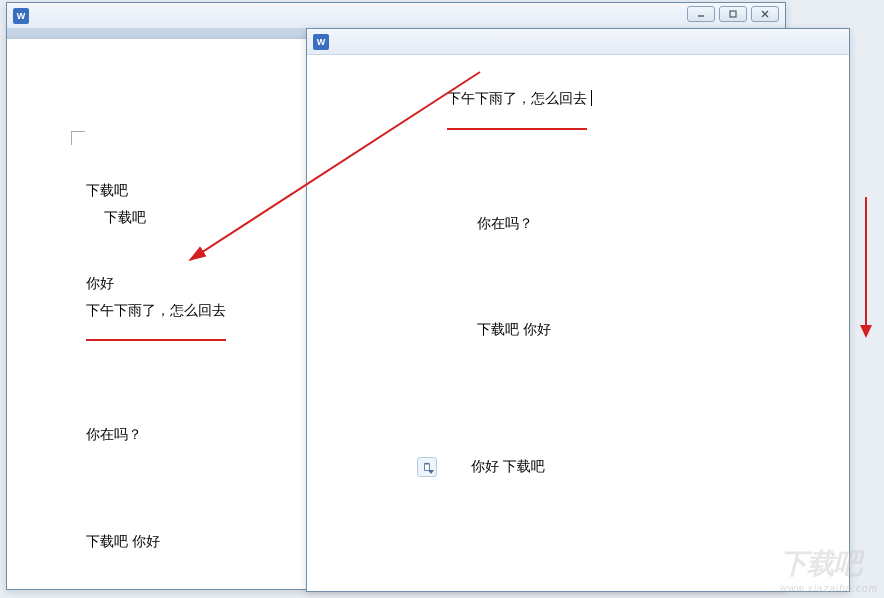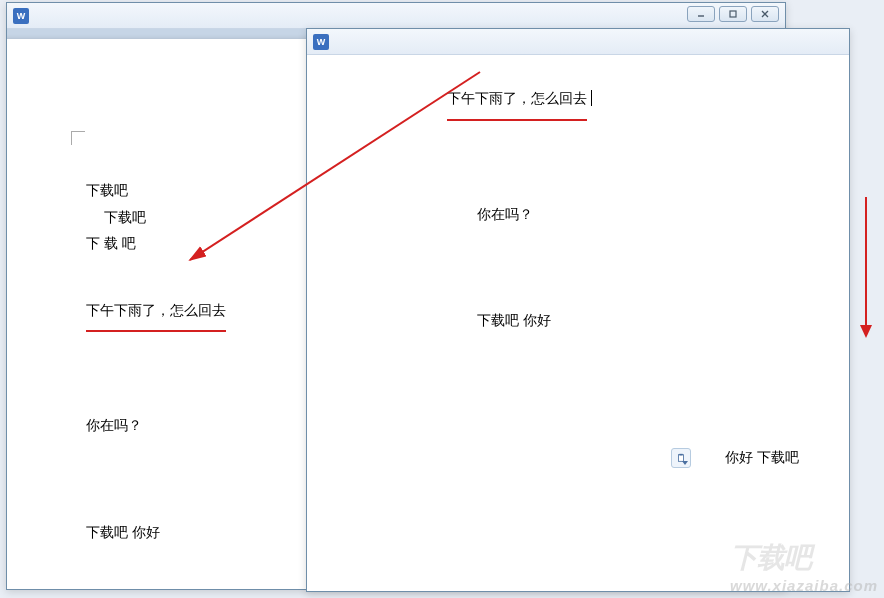--- a/index.html
+++ b/index.html
@@ -72,21 +72,21 @@
     }
     .corner-tl { left: 105px; top: 92px; }
 
     .para { margin-bottom: 0; }
     .block-gap { height: 40px; }
     .big-gap { height: 80px; }
 
     .hl-underline {
       border-bottom: 2px solid #d42020;
       display: inline-block;
-      padding-bottom: 7px;
+      padding-bottom: 16px;
     }
     .indent1 { padding-left: 18px; }
 
     .paste-icon {
       display: inline-flex; align-items: center; justify-content: center;
       width: 20px; height: 20px;
       border: 1px solid #b6cbe0;
       background: #eef4fb;
       border-radius: 3px;
       vertical-align: middle;
@@ -108,21 +108,21 @@
       left: 856px; top: 195px; width: 20px; height: 145px;
     }
 
     .watermark {
       position: absolute; right: 6px; bottom: 4px;
       font-size: 28px; font-weight: 900; font-style: italic;
       color: rgba(200,200,200,0.45);
       letter-spacing: -1px;
       font-family: Arial, sans-serif;
     }
-    .watermark small { display:block; font-size:15px; font-weight:700; letter-spacing:1px; color: rgba(180,180,180,0.5); text-align:right; }
+    .watermark small { display:block; font-size:10px; font-weight:400; letter-spacing:1px; color: rgba(180,180,180,0.5); text-align:right; }
 
     .cursor-line {
       display: inline-block; width: 1px; height: 16px; background:#000; vertical-align: text-bottom;
     }
   </style>
 </head>
 <body>
 
 <div class="window window-1">
   <div class="titlebar">
@@ -145,22 +145,22 @@
           </svg>
       </span>
     </div>
   </div>
   <div class="doc-area">
     <div class="paper">
       <span class="corner-mark corner-tl"></span>
       <div style="height:38px;"></div>
       <div class="para">下载吧</div>
       <div class="para indent1">下载吧</div>
-      <div class="para">下  载    吧</div>
       <div class="block-gap"></div>
+      <div class="para">你好</div>
       <div class="para"><span class="hl-underline">下午下雨了，怎么回去</span></div>
       <div class="big-gap"></div>
       <div class="para">你在吗？</div>
       <div class="big-gap"></div>
       <div class="para">下载吧 你好</div>
     </div>
   </div>
 </div>
 
 <div class="window window-2">
@@ -171,21 +171,21 @@
     <div class="paper">
       <div class="para" style="margin-left:40px;">
         <span class="hl-underline">下午下雨了，怎么回去</span>
         <span class="cursor-line"></span>
       </div>
       <div style="height:80px;"></div>
       <div class="para" style="margin-left:70px;">你在吗？</div>
       <div style="height:80px;"></div>
       <div class="para" style="margin-left:70px;">下载吧 你好</div>
       <div style="height:110px;"></div>
-      <div class="para" style="margin-left:10px;text-align:right;">
+      <div class="para" style="margin-left:10px;">
         <span class="paste-icon">
           <svg viewBox="0 0 12 12" width="10" height="10">
               <rect x="3" y="2" width="6" height="8" fill="#fff" stroke="#4a6fa0" stroke-width="1"></rect>
               <rect x="4" y="1" width="4" height="2" fill="#4a6fa0"></rect>
             </svg>
         </span>
         <span>你好    下载吧</span>
       </div>
     </div>
   </div>

